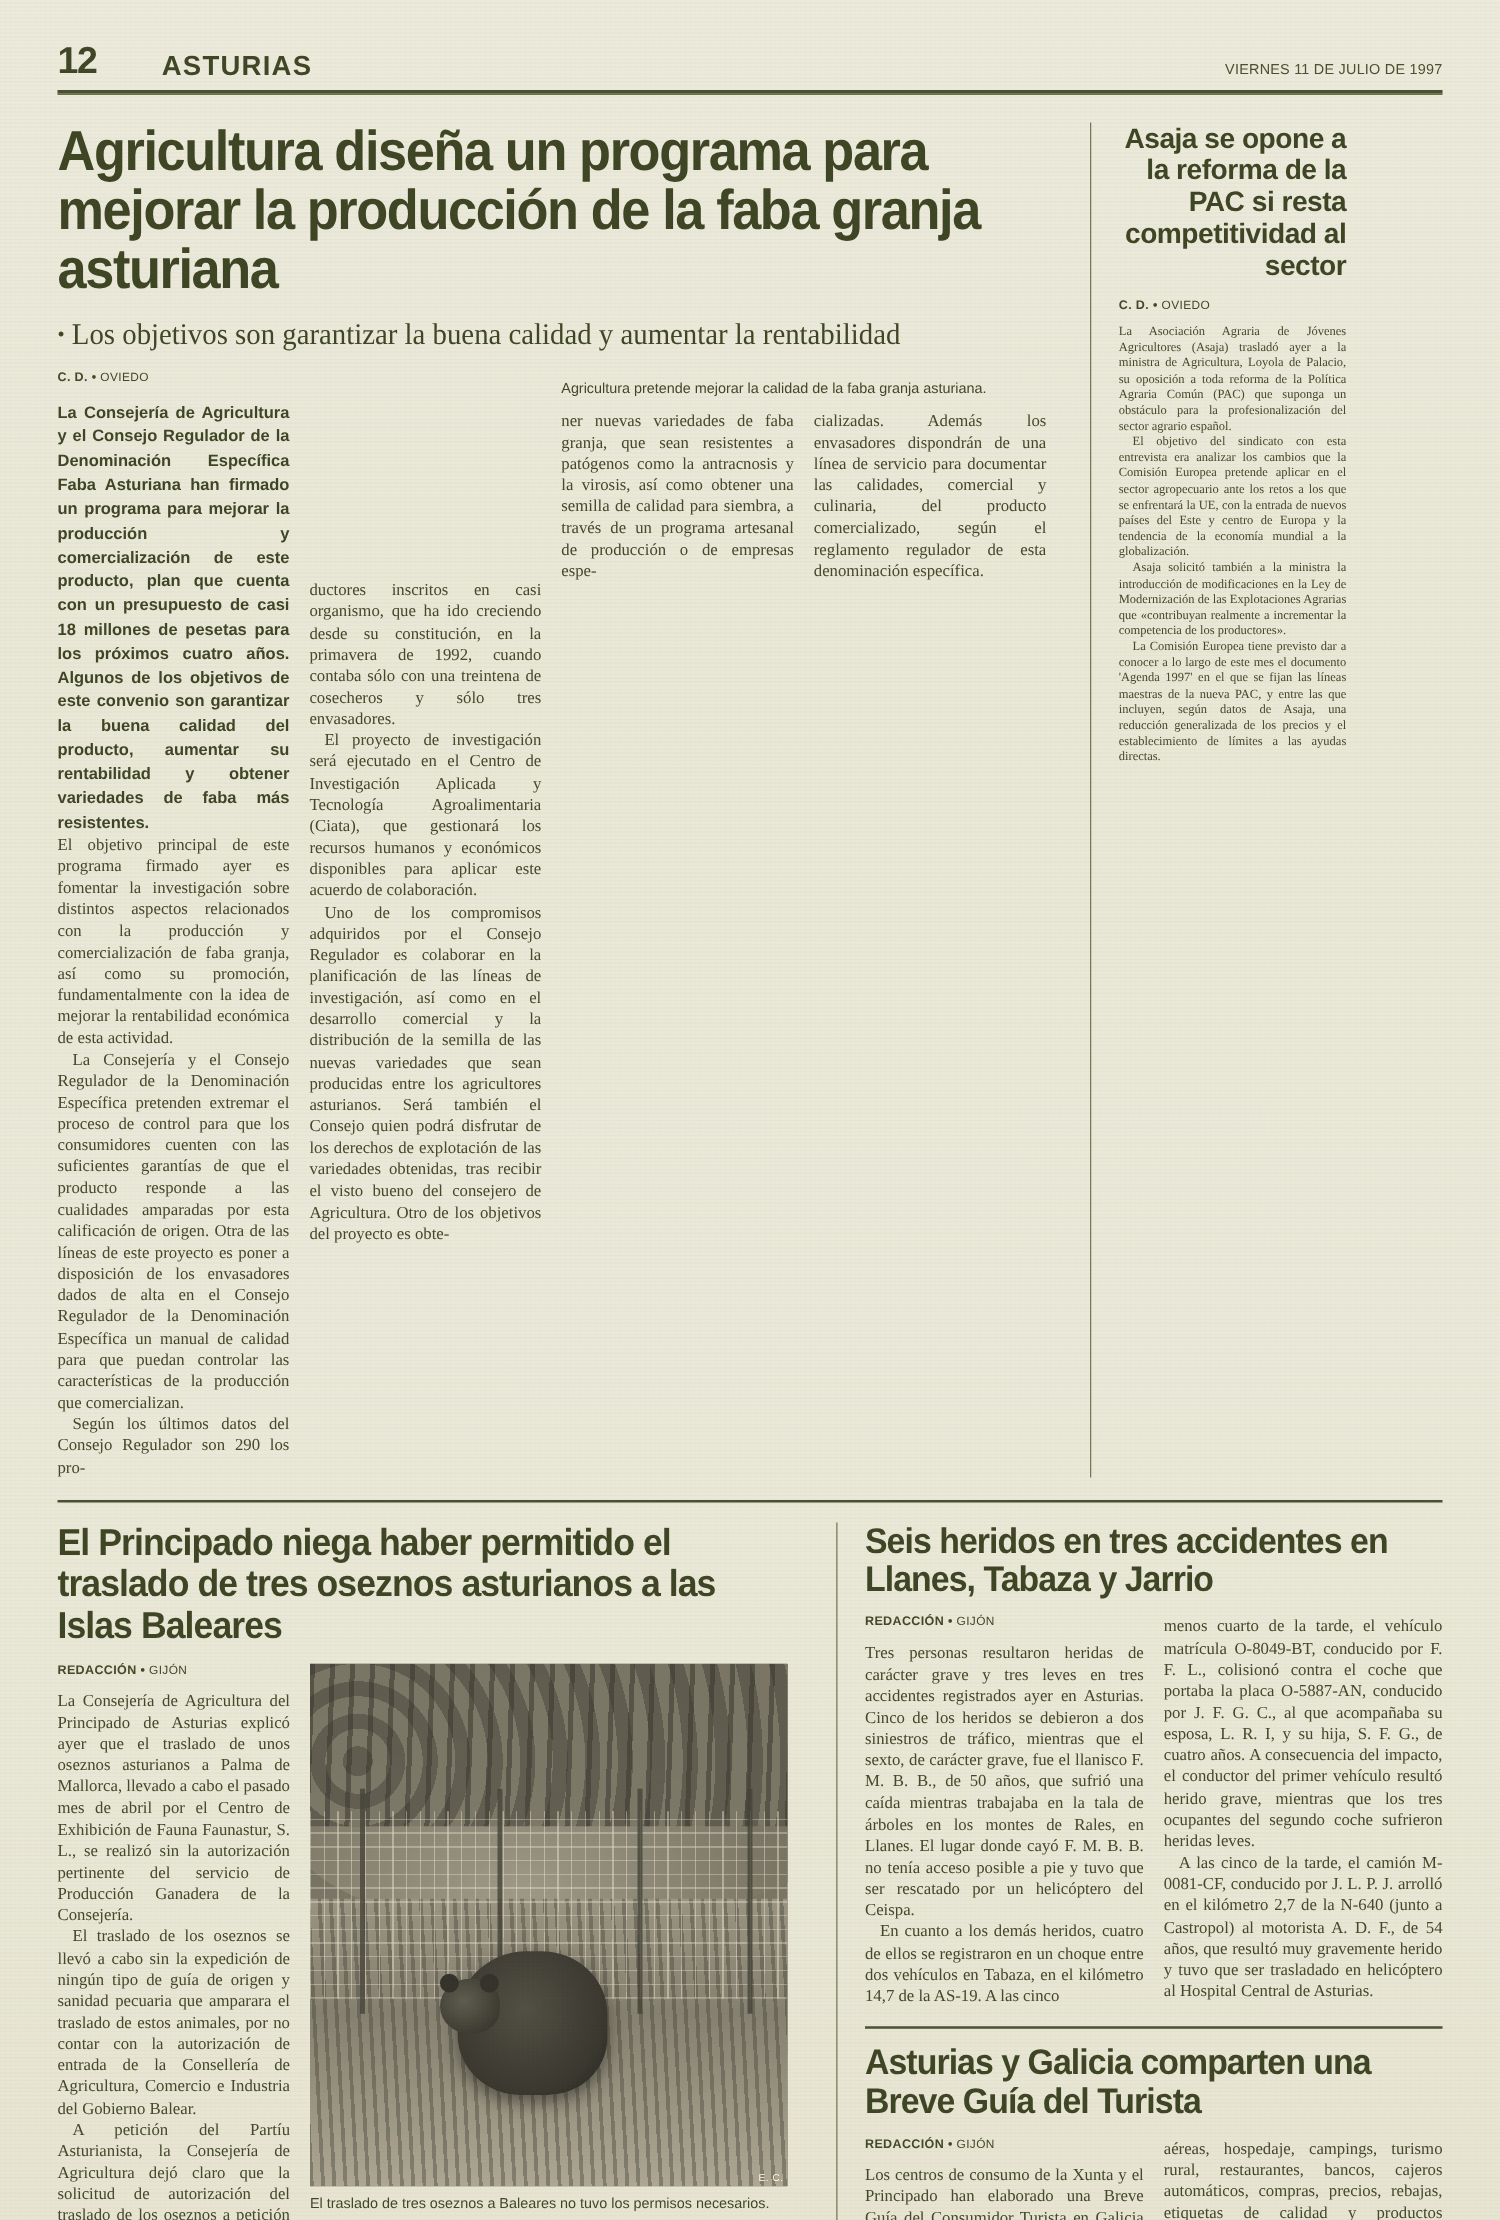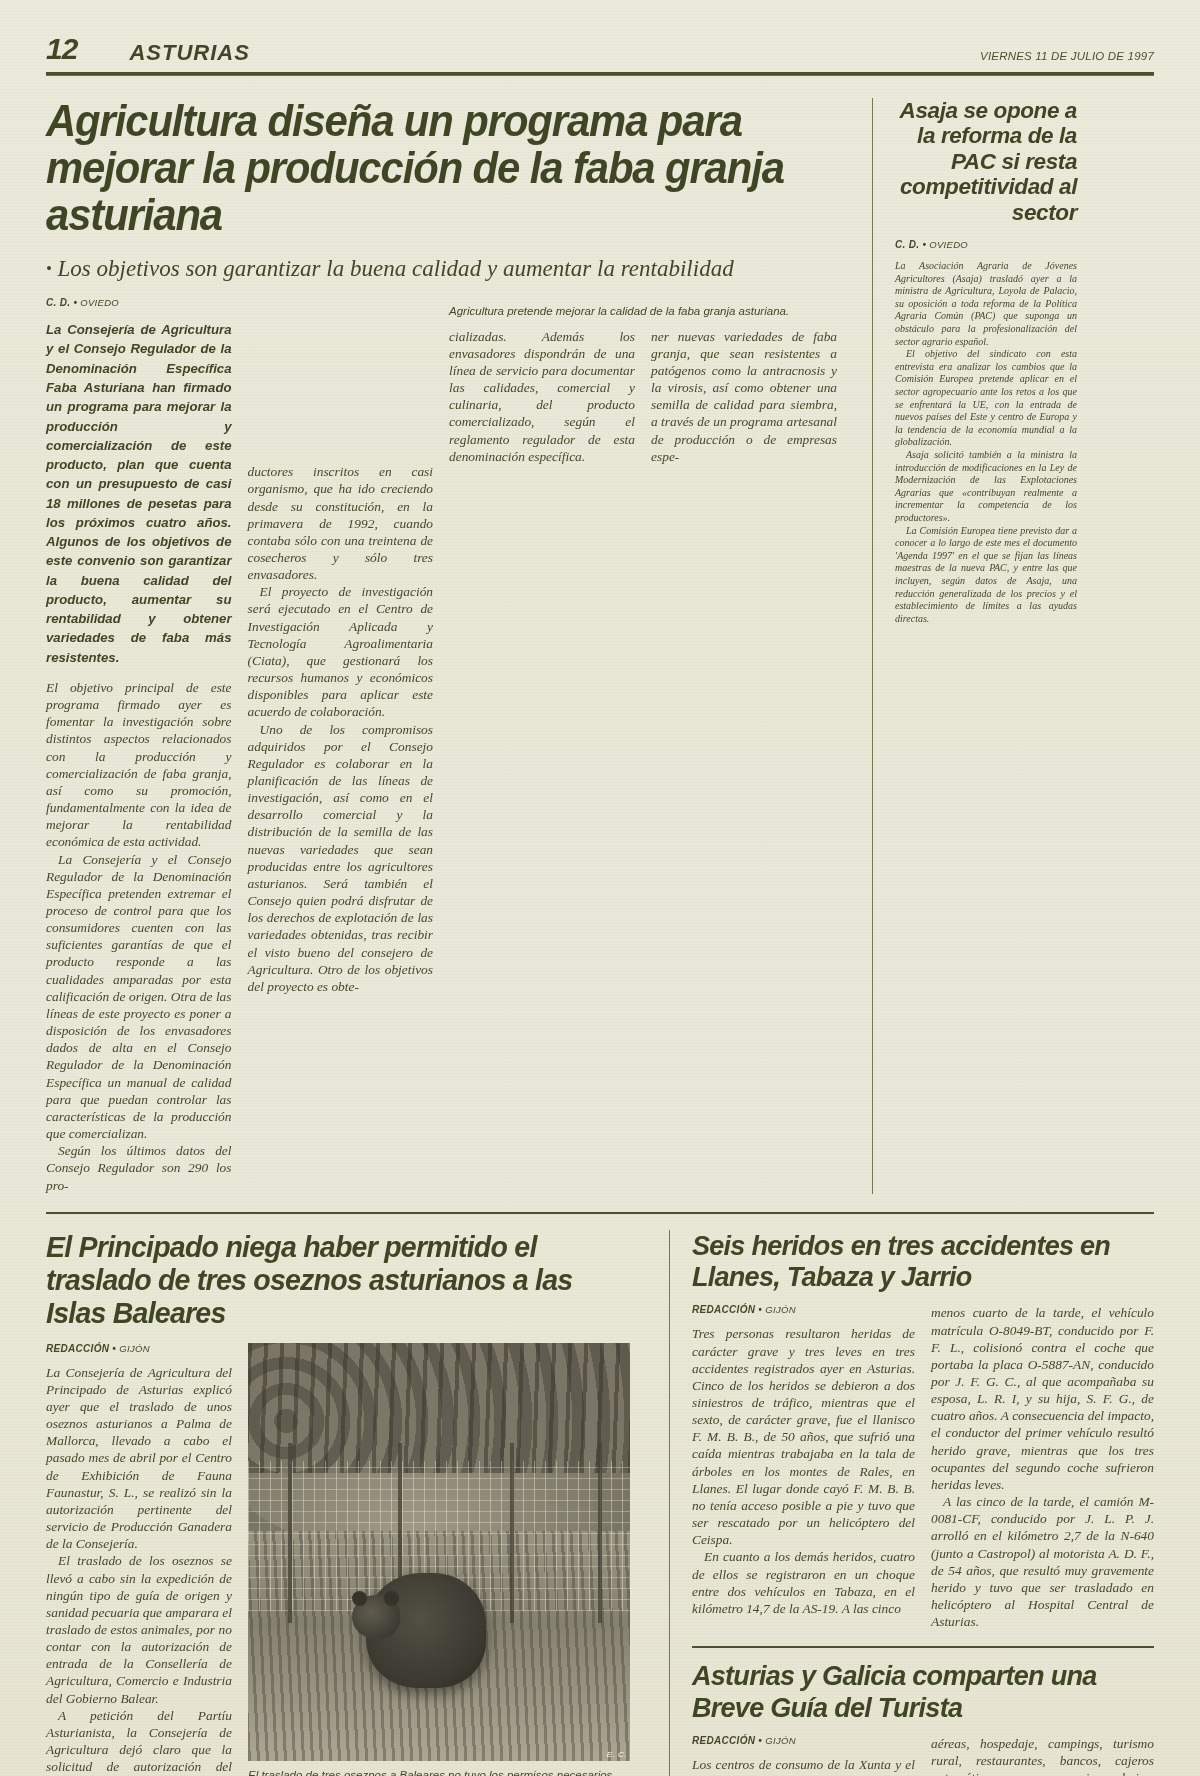--- a/index.html
+++ b/index.html
@@ -12,21 +12,20 @@
     width: 1200px;
     height: 1776px;
     margin: 0 auto;
     background:
       linear-gradient(180deg, #eceadb 0%, #e9e7d6 30%, #eae8d8 60%, #e7e5d2 100%);
     color: #3d4426;
     font-family: "Liberation Serif", "DejaVu Serif", serif;
     overflow: hidden;
     box-sizing: border-box;
     padding: 0 46px;
-    font-style: italic;
   }
   
   .page::before {
     content: "";
     position: absolute;
     inset: 0;
     pointer-events: none;
     background-image:
       repeating-linear-gradient(0deg, rgba(120,120,80,0.035) 0px, rgba(120,120,80,0.035) 1px, transparent 1px, transparent 3px),
       repeating-linear-gradient(90deg, rgba(150,150,110,0.025) 0px, rgba(150,150,110,0.025) 1px, transparent 1px, transparent 4px);
@@ -422,44 +421,44 @@
 
       <div class="top-body">
 
         <div class="col-narrow">
           <p class="byline">
             <span>C. D.</span>
             <span>•</span>
             <span class="loc">OVIEDO</span>
           </p>
           <p class="lead" style="margin-top:12px">La Consejería de Agricultura y el Consejo Regulador de la Denominación Específica Faba Asturiana han firmado un programa para mejorar la producción y comercialización de este producto, plan que cuenta con un presupuesto de casi 18 millones de pesetas para los próximos cuatro años. Algunos de los objetivos de este convenio son garantizar la buena calidad del producto, aumentar su rentabilidad y obtener variedades de faba más resistentes.</p>
-          <div class="bodytext" style="margin-top:12px">
+          <div class="bodytext" style="">
             <p class="first">El objetivo principal de este programa firmado ayer es fomentar la investigación sobre distintos aspectos relacionados con la producción y comercialización de faba granja, así como su promoción, fundamentalmente con la idea de mejorar la rentabilidad económica de esta actividad.</p>
             <p>La Consejería y el Consejo Regulador de la Denominación Específica pretenden extremar el proceso de control para que los consumidores cuenten con las suficientes garantías de que el producto responde a las cualidades amparadas por esta calificación de origen. Otra de las líneas de este proyecto es poner a disposición de los envasadores dados de alta en el Consejo Regulador de la Denominación Específica un manual de calidad para que puedan controlar las características de la producción que comercializan.</p>
             <p>Según los últimos datos del Consejo Regulador son 290 los pro-</p>
           </div>
         </div>
 
         <div class="col-narrow">
           <div class="bodytext" style="margin-top:166px">
             <p class="first">ductores inscritos en casi organismo, que ha ido creciendo desde su constitución, en la primavera de 1992, cuando contaba sólo con una treintena de cosecheros y sólo tres envasadores.</p>
             <p>El proyecto de investigación será ejecutado en el Centro de Investigación Aplicada y Tecnología Agroalimentaria (Ciata), que gestionará los recursos humanos y económicos disponibles para aplicar este acuerdo de colaboración.</p>
             <p>Uno de los compromisos adquiridos por el Consejo Regulador es colaborar en la planificación de las líneas de investigación, así como en el desarrollo comercial y la distribución de la semilla de las nuevas variedades que sean producidas entre los agricultores asturianos. Será también el Consejo quien podrá disfrutar de los derechos de explotación de las variedades obtenidas, tras recibir el visto bueno del consejero de Agricultura. Otro de los objetivos del proyecto es obte-</p>
           </div>
         </div>
 
         <div class="photo-block">
           <div class="caption">Agricultura pretende mejorar la calidad de la faba granja asturiana.</div>
 
           <div class="cont-cols">
             <div class="cc bodytext">
+              <p class="first">ner nuevas variedades de faba granja, que sean resistentes a patógenos como la antracnosis y la virosis, así como obtener una semilla de calidad para siembra, a través de un programa artesanal de producción o de empresas espe-</p>
+            </div>
+            <div class="cc bodytext">
               <p class="first">cializadas. Además los envasadores dispondrán de una línea de servicio para documentar las calidades, comercial y culinaria, del producto comercializado, según el reglamento regulador de esta denominación específica.</p>
-            </div>
-            <div class="cc bodytext">
-              <p class="first">ner nuevas variedades de faba granja, que sean resistentes a patógenos como la antracnosis y la virosis, así como obtener una semilla de calidad para siembra, a través de un programa artesanal de producción o de empresas espe-</p>
             </div>
           </div>
         </div>
 
       </div>
     </div>
 
     <div class="top-aside">
       <h2 class="aside-headline">Asaja se opone a la reforma de la PAC si resta competitividad al sector</h2>
       <p class="byline" style="margin-top:14px">

